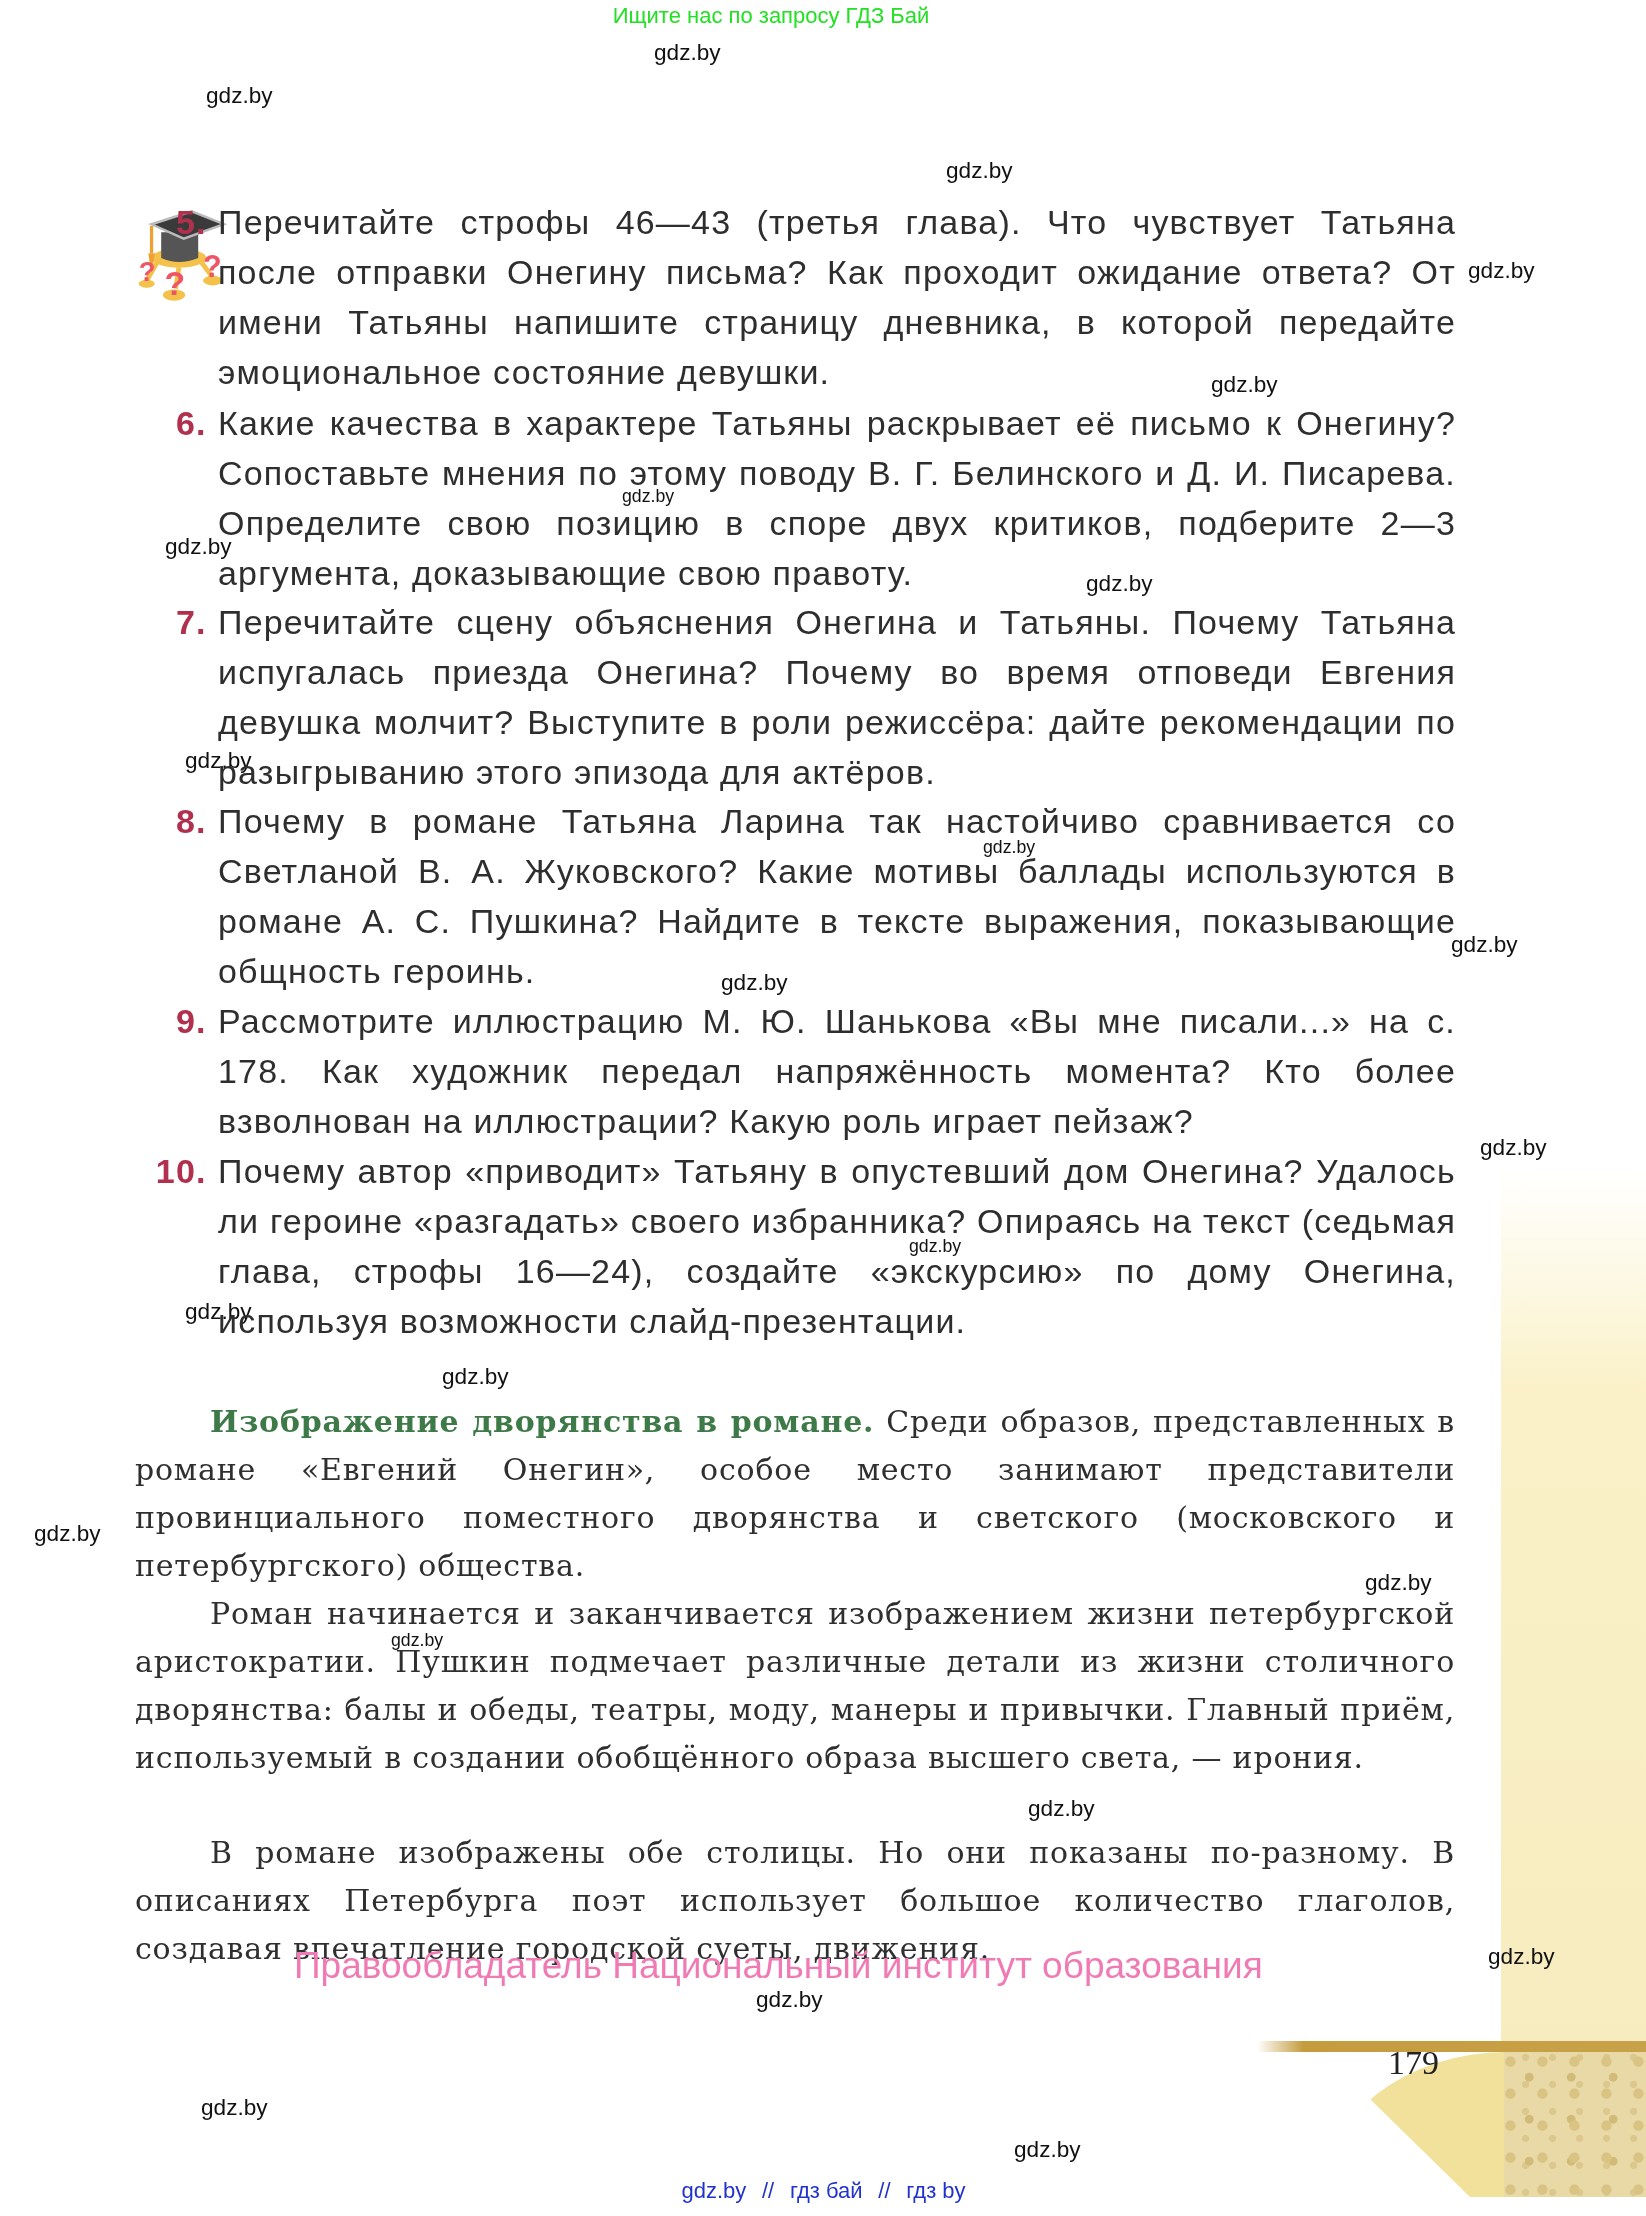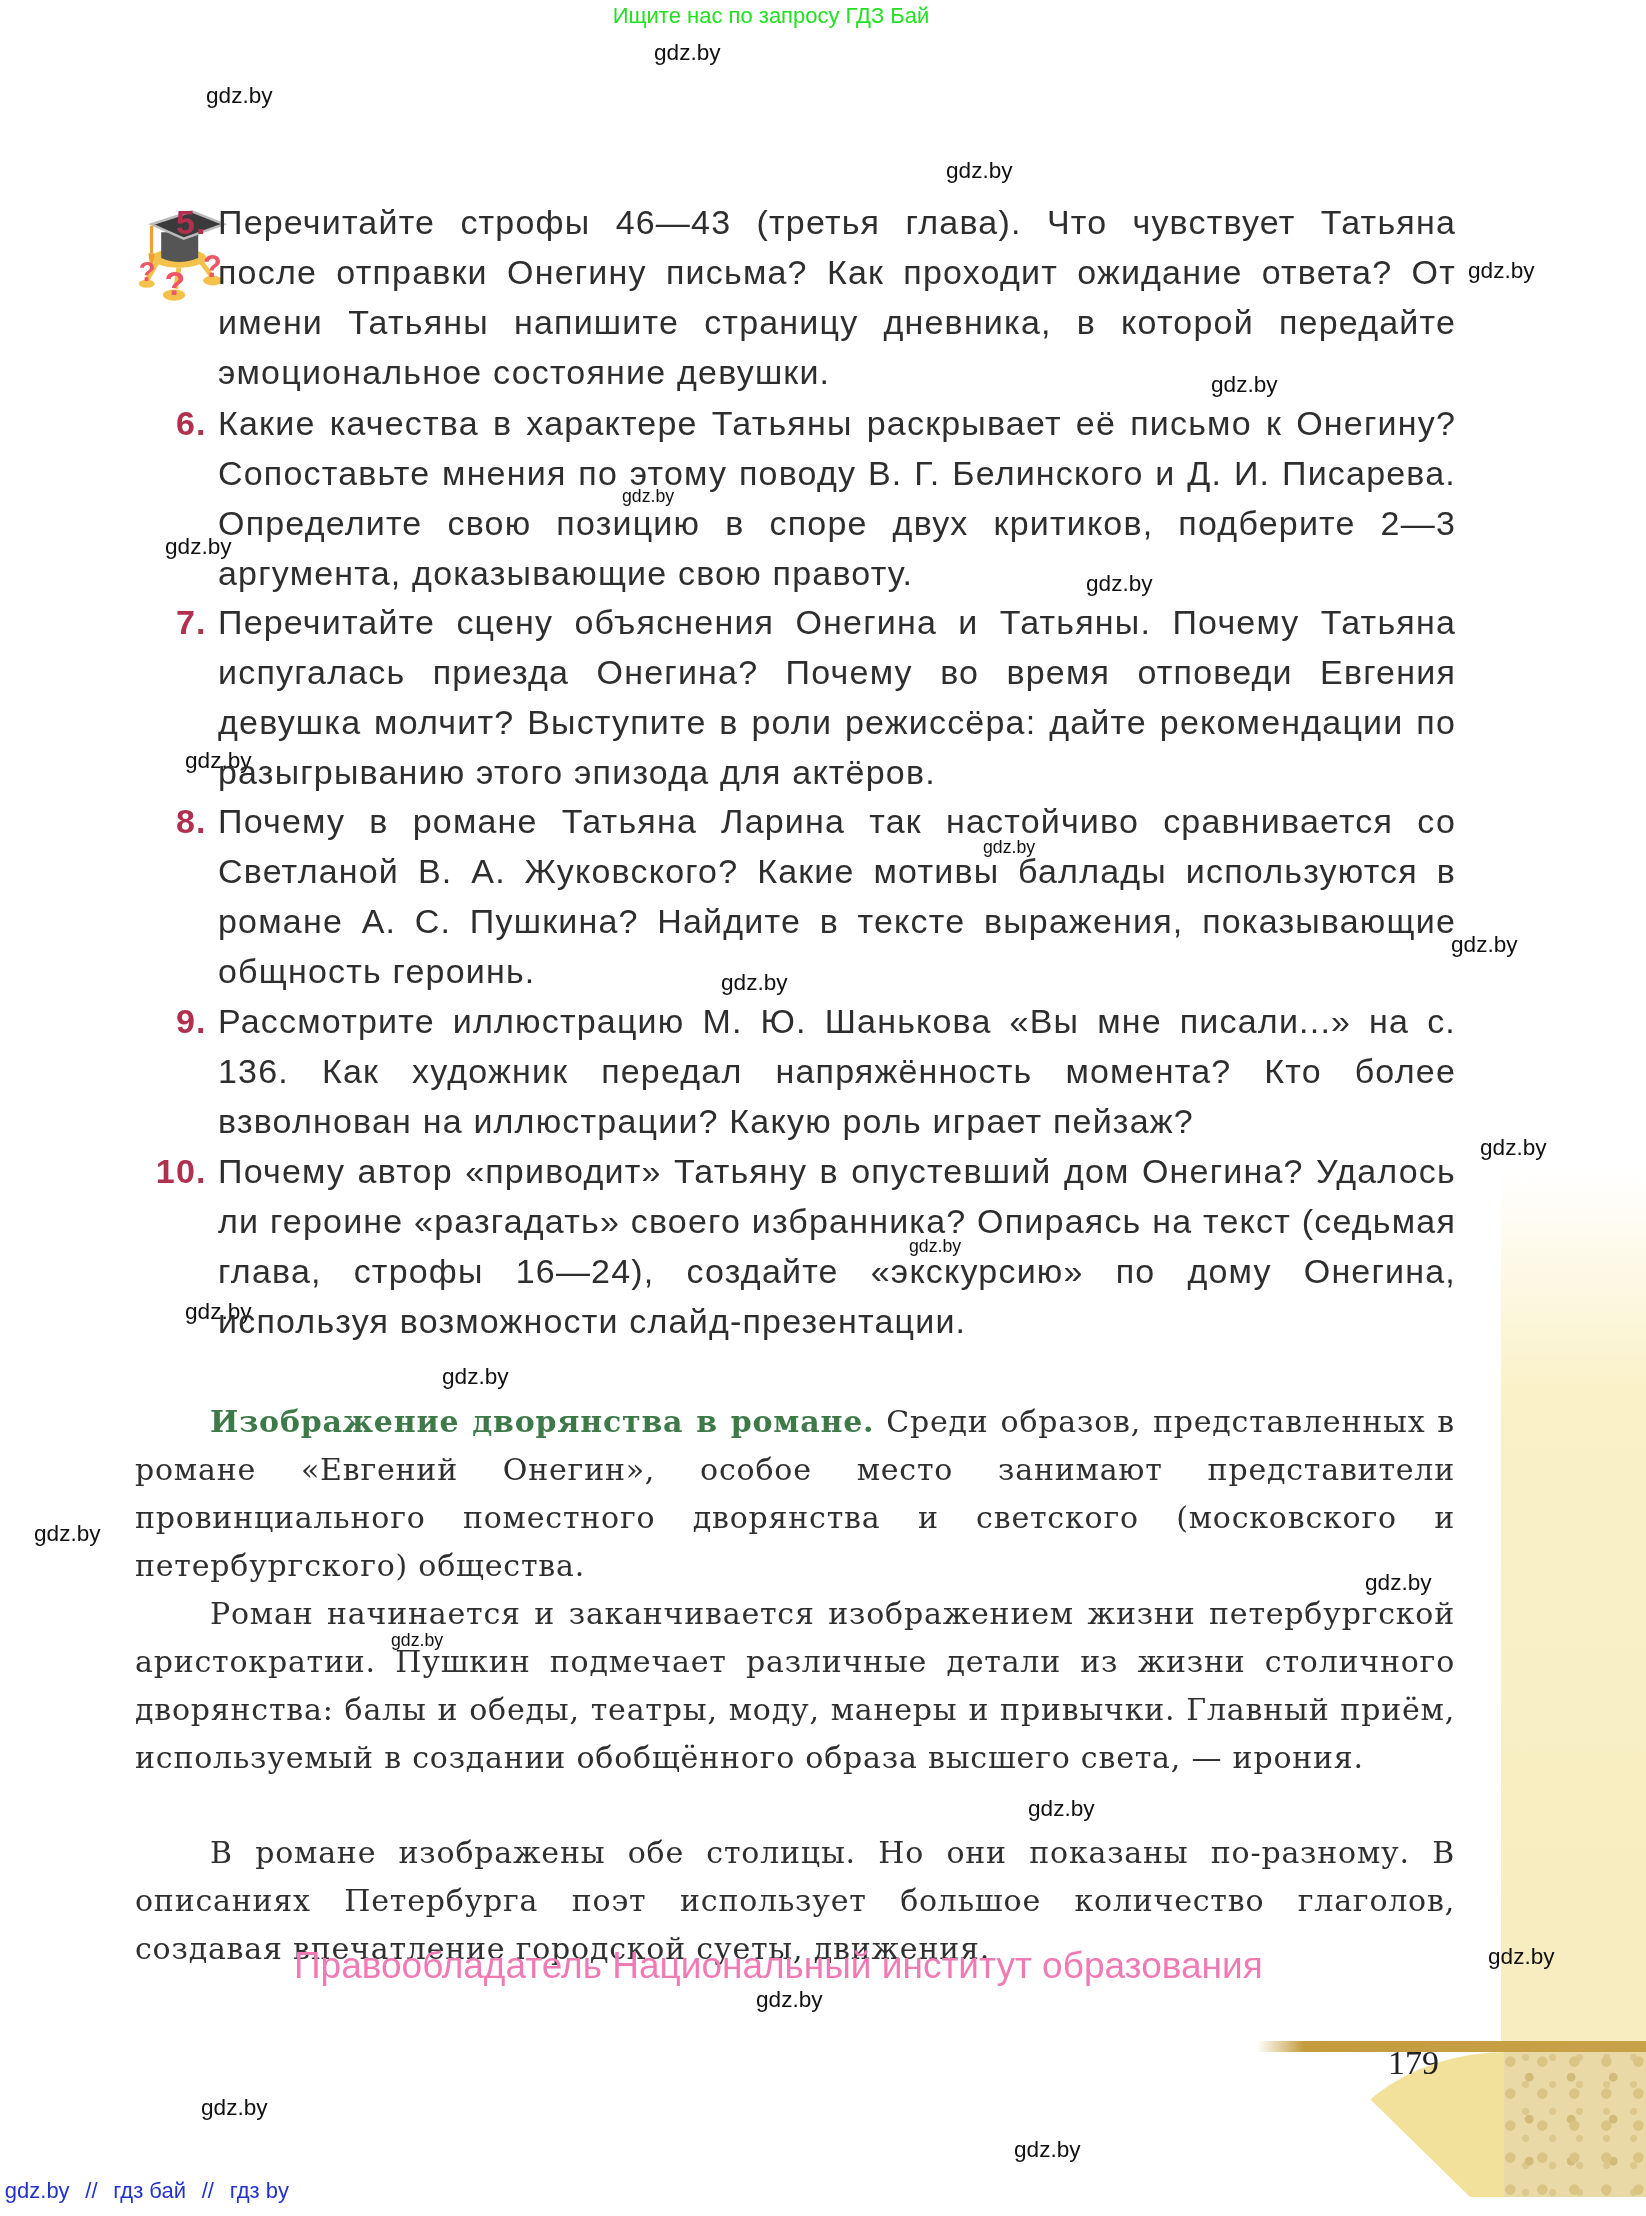--- a/index.html
+++ b/index.html
@@ -36,21 +36,21 @@
 
   
   .wm { position: absolute; font-family: "Liberation Sans", sans-serif; color: #111; white-space: nowrap; }
   .wm-lg { font-size: 22.6px; }
   .wm-sm { font-size: 17.7px; }
   .top-banner {
     position: absolute; left: 0; width: 1542px; top: 3.2px; text-align: center;
     color: #22e022; font-size: 22px; font-family: "Liberation Sans", sans-serif;
   }
   .bottom-links {
-    position: absolute; left: 0; width: 1647px; top: 2178px; 
+    position: absolute; left: 0; width: 1647px; top: 2178px; text-align: center;
     color: #2233cc; font-size: 22px;
   }
   .bottom-links span { margin: 0 4.8px; }
 
   
   .ex-icon { position: absolute; left: 129px; top: 200px; width: 103px; height: 108px; }
   .exercise {
     position: absolute; left: 218px; width: 1238px;
     font-family: "Liberation Sans", sans-serif; font-size: 34px; line-height: 50px;
     color: #2e2e2e; letter-spacing: 1.2px;
@@ -140,21 +140,21 @@
 <div class="exercise" style="top:597px">
   <span class="num">7.</span>
   <span class="text">Перечитайте сцену объяснения Онегина и Татьяны. Почему Татьяна испугалась приезда Онегина? Почему во время отповеди Евгения девушка молчит? Выступите в роли режиссёра: дайте рекомендации по разыгрыванию этого эпизода для актёров.</span>
 </div>
 <div class="exercise" style="top:796px">
   <span class="num">8.</span>
   <span class="text">Почему в романе Татьяна Ларина так настойчиво сравнивается со Светланой В. А. Жуковского? Какие мотивы баллады используются в романе А. С. Пушкина? Найдите в тексте выражения, показывающие общность героинь.</span>
 </div>
 <div class="exercise" style="top:996px">
   <span class="num">9.</span>
-  <span class="text">Рассмотрите иллюстрацию М. Ю. Шанькова «Вы мне писали...» на с. 136. Как художник передал напряжённость момента? Кто более взволнован на иллюстрации? Какую роль играет пейзаж?</span>
+  <span class="text">Рассмотрите иллюстрацию М. Ю. Шанькова «Вы мне писали...» на с. 178. Как художник передал напряжённость момента? Кто более взволнован на иллюстрации? Какую роль играет пейзаж?</span>
 </div>
 <div class="exercise" style="top:1146px">
   <span class="num">10.</span>
   <span class="text">Почему автор «приводит» Татьяну в опустевший дом Онегина? Удалось ли героине «разгадать» своего избранника? Опираясь на текст (седьмая глава, строфы 16—24), создайте «экскурсию» по дому Онегина, используя возможности слайд-презентации.</span>
 </div>
 
 <div class="para" style="top:1398px">
   <span class="heading">Изображение дворянства в романе.</span>
   <span>Среди образов, представленных в романе «Евгений Онегин», особое место занимают представители провинциального поместного дворянства и светского (московского и петербургского) общества.</span>
 </div>

